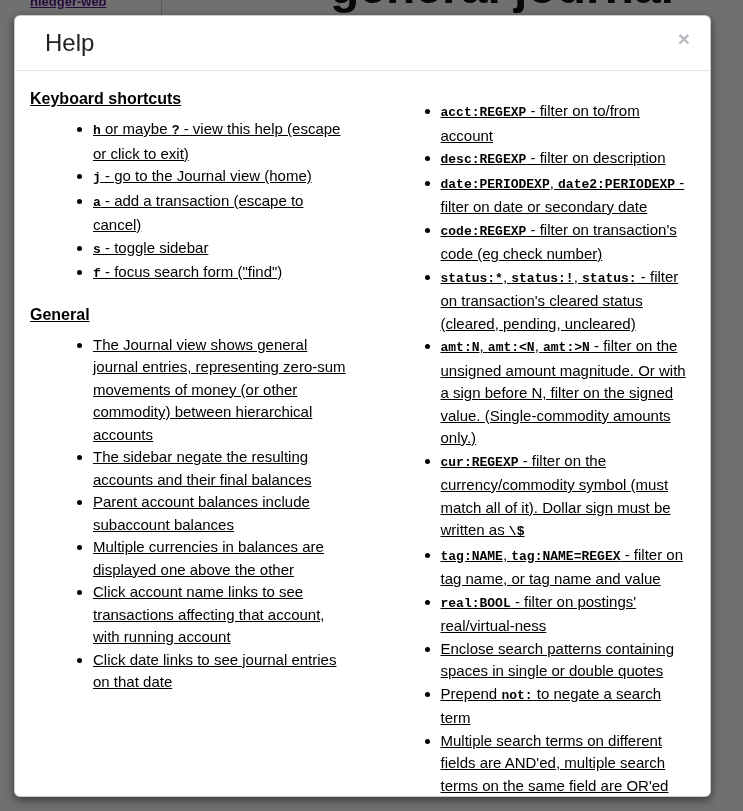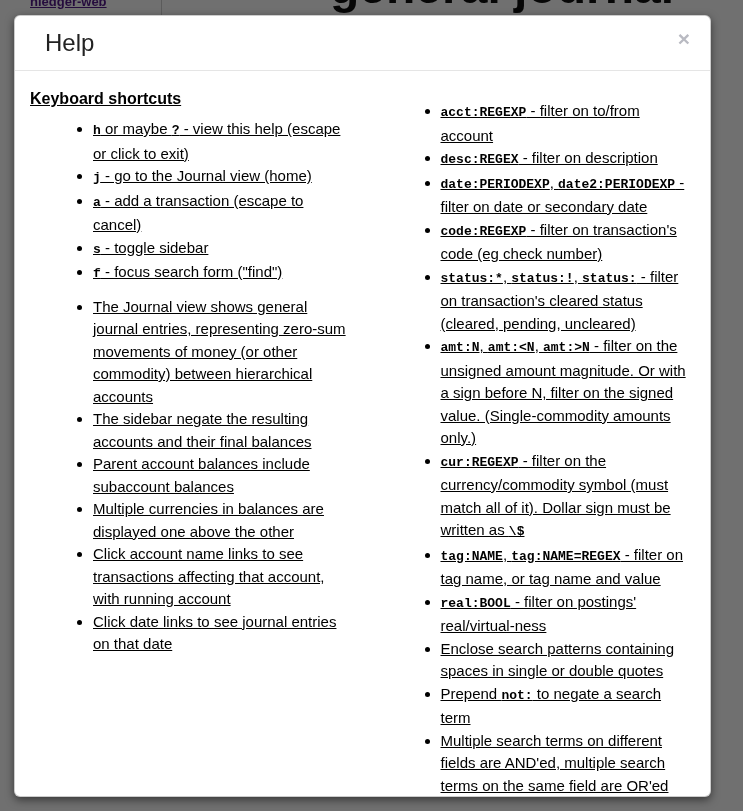--- a/index.html
+++ b/index.html
@@ -154,33 +154,34 @@
   <div class="modal-body">
     <div class="help-col">
         <div class="section-heading">Keyboard shortcuts</div>
         <ul class="help-list">
           <li><code class="kw">h</code> or maybe <code class="kw">?</code> - view this help (escape or click to exit)</li>
           <li><code class="kw">j</code> - go to the Journal view (home)</li>
           <li><code class="kw">a</code> - add a transaction (escape to cancel)</li>
           <li><code class="kw">s</code> - toggle sidebar</li>
           <li><code class="kw">f</code> - focus search form ("find")</li>
         </ul>
+        <div class="section-heading">General</div>
         <ul class="help-list">
           <li>The Journal view shows general journal entries, representing zero-sum movements of money (or other commodity) between hierarchical accounts</li>
           <li>The sidebar negate the resulting accounts and their final balances</li>
           <li>Parent account balances include subaccount balances</li>
           <li>Multiple currencies in balances are displayed one above the other</li>
           <li>Click account name links to see transactions affecting that account, with running account</li>
           <li>Click date links to see journal entries on that date</li>
         </ul>
       </div>
     <div class="help-col">
         <ul class="help-list">
           <li><code class="kw">acct:REGEXP</code> - filter on to/from account</li>
-          <li><code class="kw">desc:REGEX</code> - filter on description</li>
+          <li><code class="kw">desc:REGEXP</code> - filter on description</li>
           <li><code class="kw">date:PERIODEXP</code>, <code class="kw">date2:PERIODEXP</code> - filter on date or secondary date</li>
           <li><code class="kw">code:REGEXP</code> - filter on transaction's code (eg check number)</li>
           <li><code class="kw">status:*</code>, <code class="kw">status:!</code>, <code class="kw">status:</code> - filter on transaction's cleared status (cleared, pending, uncleared)</li>
           <li><code class="kw">amt:N</code>, <code class="kw">amt:&lt;N</code>, <code class="kw">amt:&gt;N</code> - filter on the unsigned amount magnitude. Or with a sign before N, filter on the signed value. (Single-commodity amounts only.)</li>
           <li><code class="kw">cur:REGEXP</code> - filter on the currency/commodity symbol (must match all of it). Dollar sign must be written as <code class="kw">\$</code></li>
           <li><code class="kw">tag:NAME</code>, <code class="kw">tag:NAME=REGEX</code> - filter on tag name, or tag name and value</li>
           <li><code class="kw">real:BOOL</code> - filter on postings' real/virtual-ness</li>
           <li>Enclose search patterns containing spaces in single or double quotes</li>
           <li>Prepend <code class="kw">not:</code> to negate a search term</li>
           <li>Multiple search terms on different fields are AND'ed, multiple search terms on the same field are OR'ed</li>

